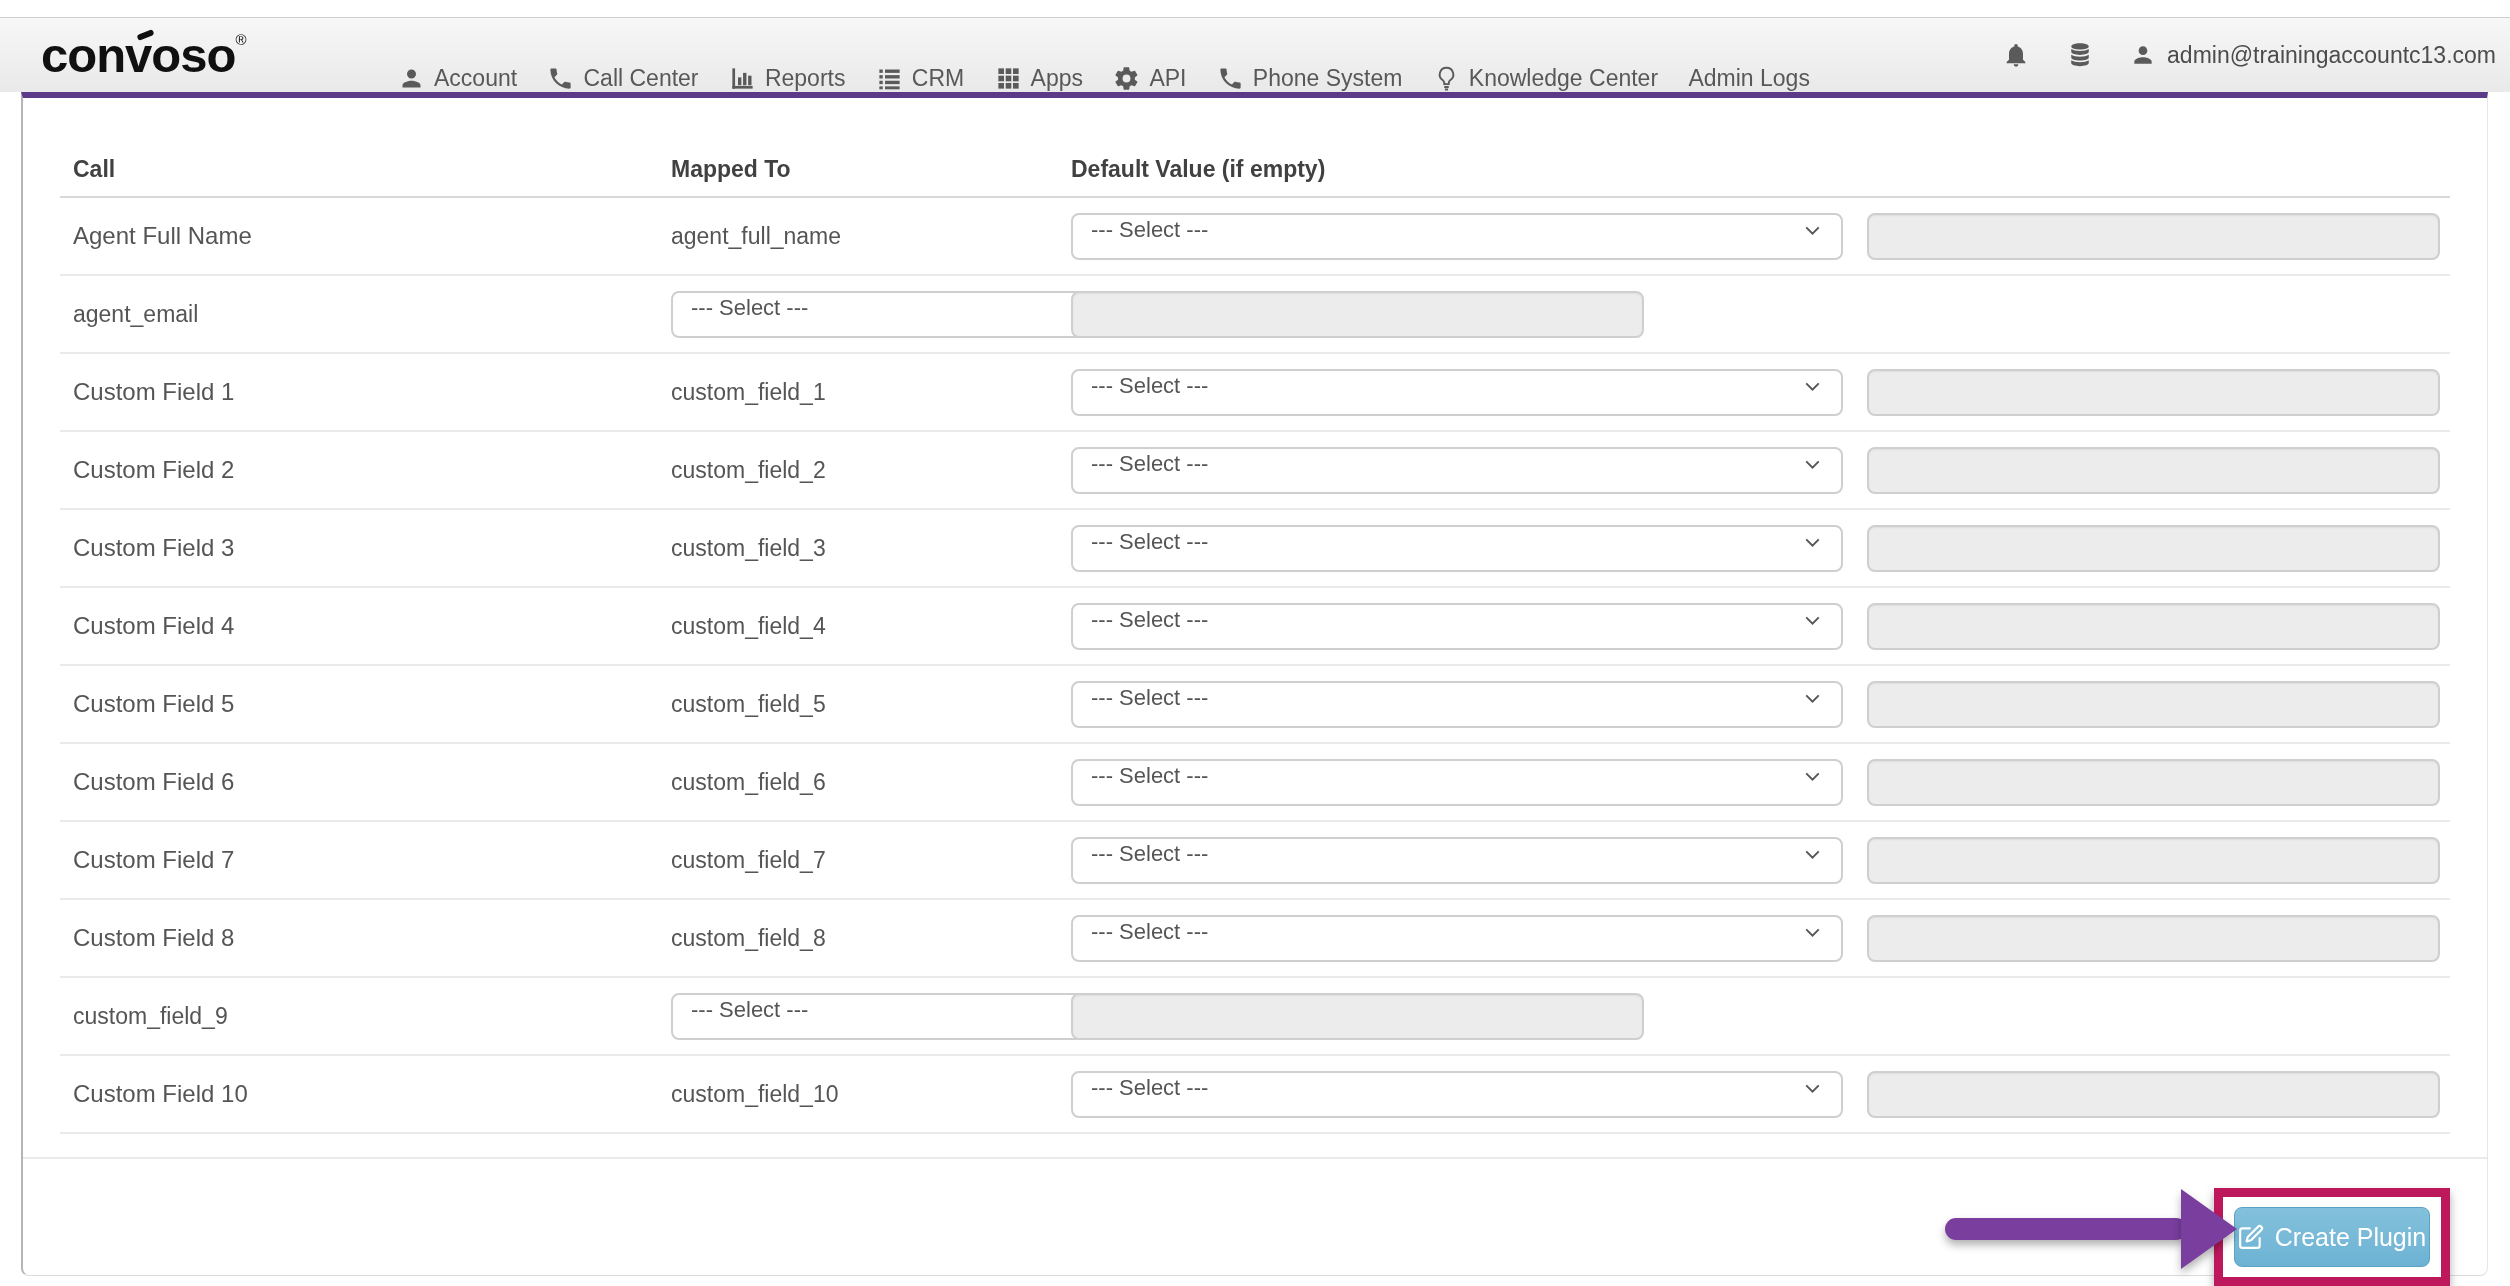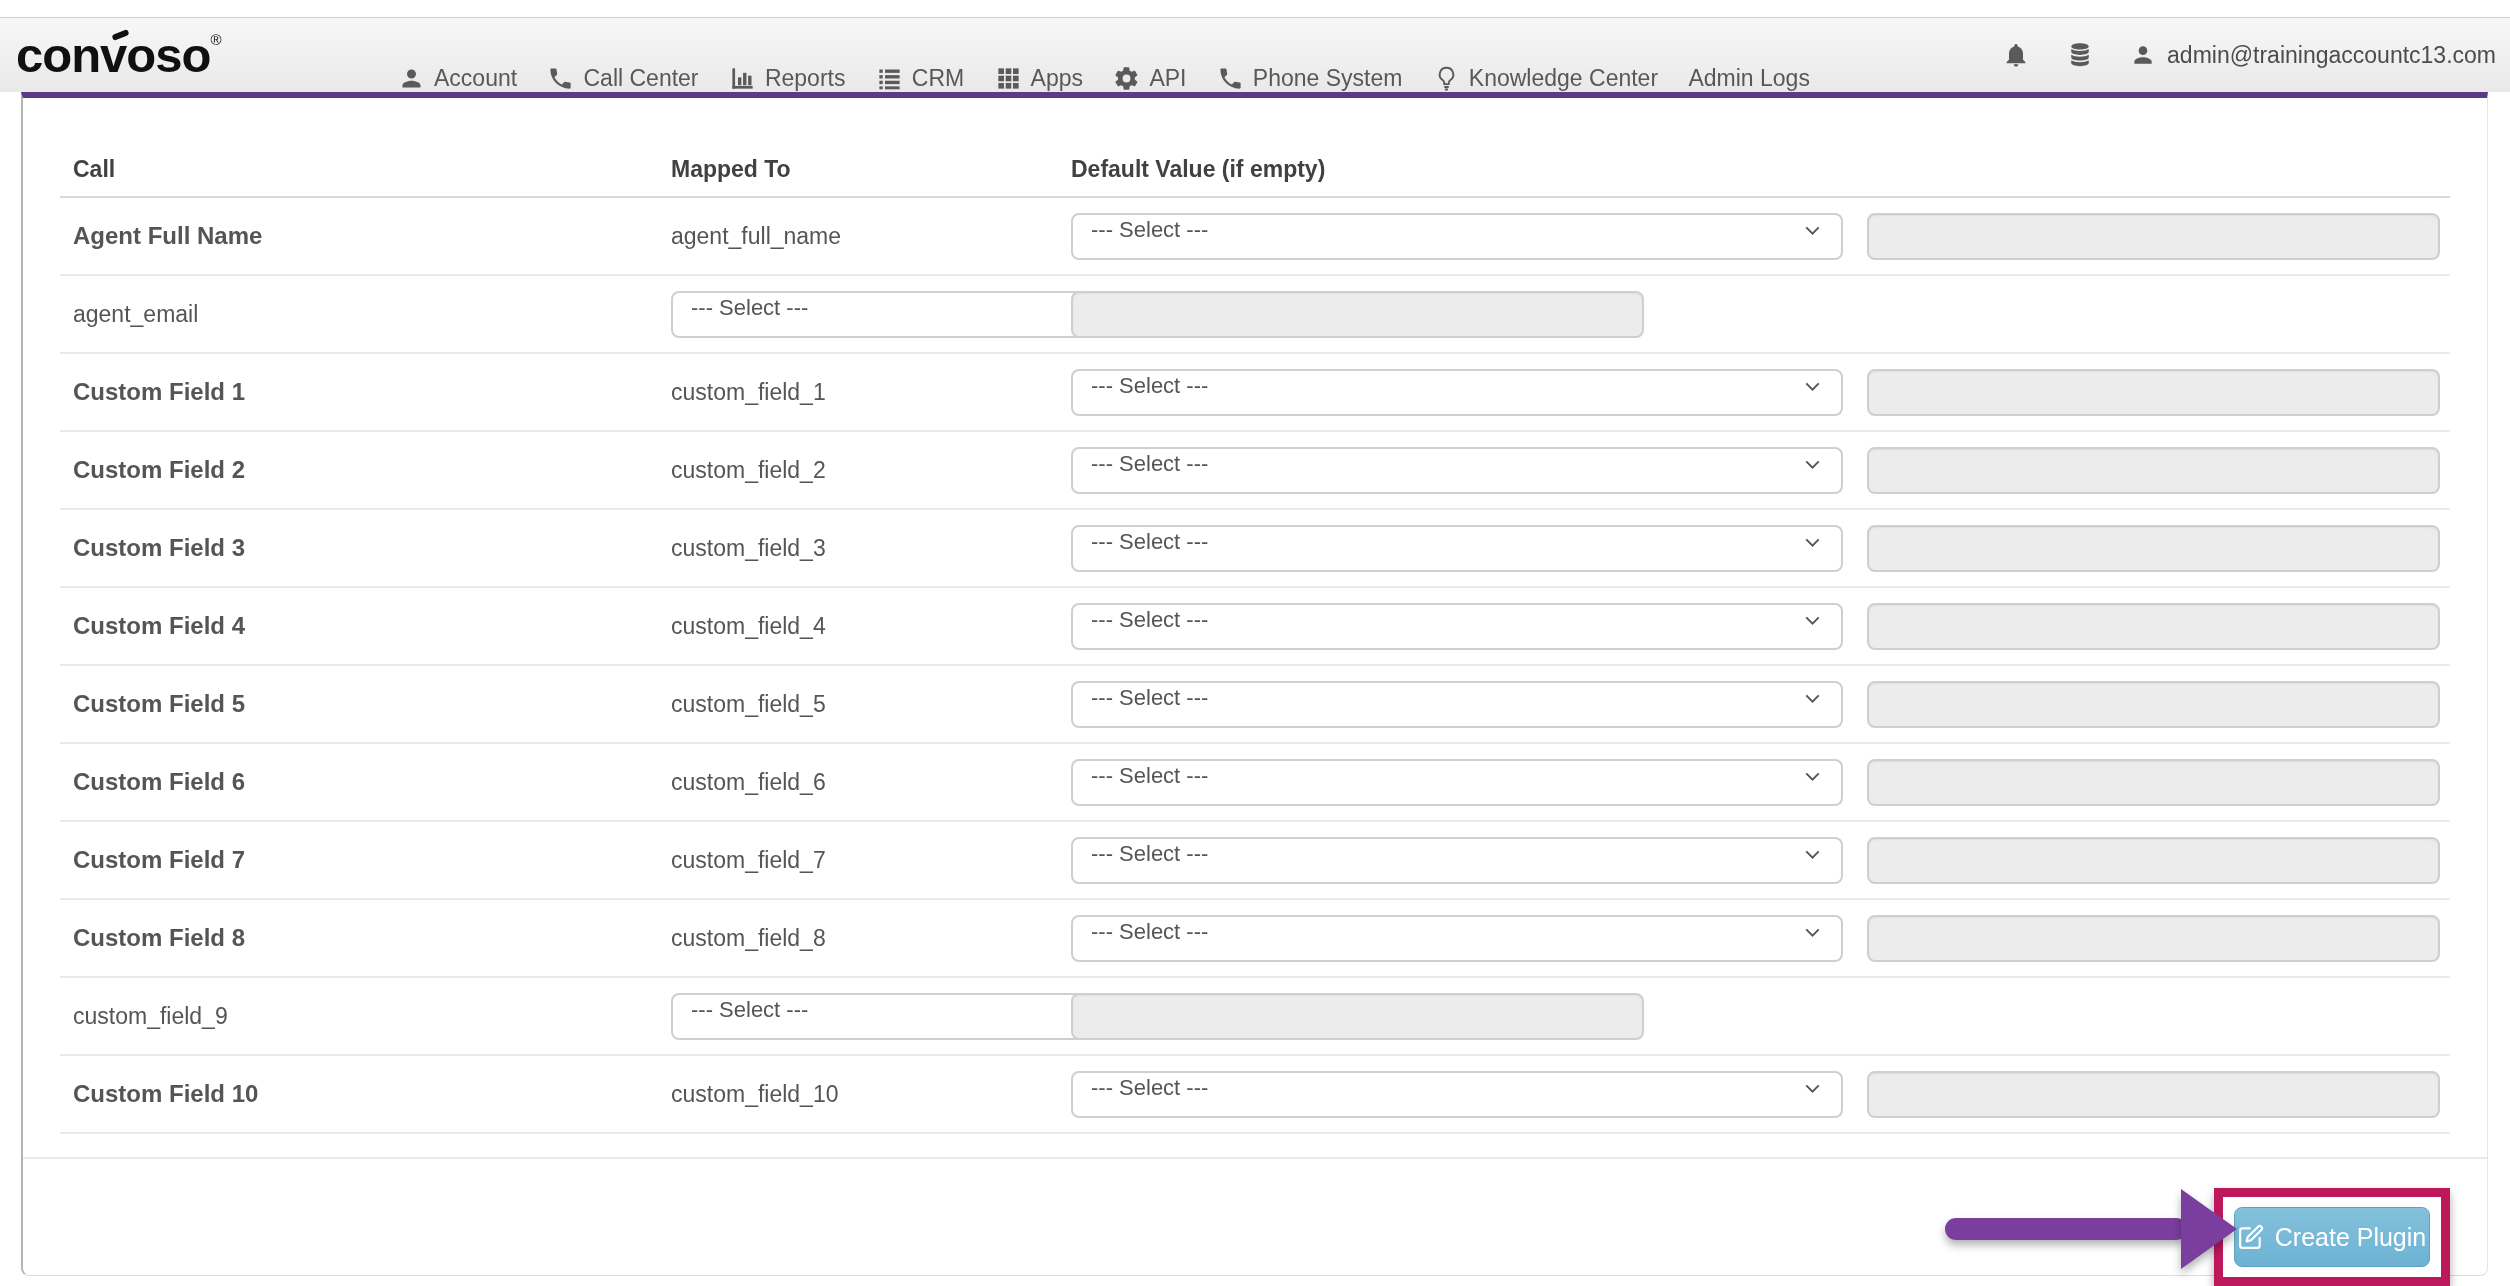--- a/index.html
+++ b/index.html
@@ -3,21 +3,21 @@
 <meta charset="utf-8">
 <style>
   * { margin:0; padding:0; box-sizing:border-box; }
   html,body { width:2510px; height:1286px; background:#fff;
     font-family:"Liberation Sans","DejaVu Sans",sans-serif; }
   .page { position:relative; width:2510px; height:1286px; overflow:hidden; background:#fff; }
 
   
   .top-strip { height:17px; background:#fff; }
   .navbar { position:relative; height:75px; border-top:1px solid #cfcfcf;
-    background:linear-gradient(#f7f7f7,#e9e9e9); display:flex; align-items:center; padding-left:16px; }
+    background:linear-gradient(#f7f7f7,#e9e9e9); display:flex; align-items:center; padding-left:41px; }
   .logo { position:relative; display:flex; align-items:flex-start; cursor:pointer; }
   .logo-text { font-size:49px; font-weight:800; color:#101010; letter-spacing:-1px; line-height:56px; }
   .logo-accent { position:absolute; left:96px; top:5px; width:17px; height:6px; background:#101010;
     border-radius:3px; transform:rotate(-22deg); }
   .logo-reg { font-size:15px; color:#101010; margin-top:4px; }
 
   .nav { position:absolute; left:398px; right:700px; top:0; bottom:0;
     display:flex; justify-content:space-between; align-items:flex-end; }
   .nav-item { display:flex; align-items:center; gap:9px; color:#585858; font-size:23px;
     text-decoration:none; cursor:pointer; white-space:nowrap; }
@@ -35,21 +35,21 @@
     border-top:6px solid #5b3a89; border-left:2px solid #b5b5b5;
     border-right:1px solid #e6e6e6; border-bottom:1px solid #dcdcdc;
     border-radius:0 0 8px 8px; padding:0 37px; }
 
   .grid { display:grid; grid-template-columns:598px 400px 796px 1fr; align-items:center; }
   .cell { padding-left:13px; }
   .thead { margin-top:44px; height:56px; border-bottom:2px solid #d9d9d9;
     font-weight:bold; font-size:23px; color:#414141; }
   .trow { height:78px; border-bottom:2px solid #eaeaea; }
   .trow:last-of-type { border-bottom:none; }
-  .lbl { font-size:24px; color:#555;font-weight:bold; }
+  .lbl { font-size:24px; color:#555; }
   .fld { font-size:23px; color:#555; }
 
   .sel { width:772px; height:47px; background:#fff; border:2px solid #cfcfcf; border-radius:8px;
     display:flex; align-items:center; justify-content:space-between; padding:0 16px 12px 18px;
     color:#555; font-size:22px; cursor:pointer; }
   .sel svg { width:25px; height:25px; stroke:#555; fill:none; stroke-width:1.8; flex:none; }
   .inp { width:573px; height:47px; background:#ececec; border:2px solid #cfcfcf; border-radius:8px;
     box-shadow:inset 0 1px 2px rgba(0,0,0,.06); font-size:22px; color:#555; padding:0 14px;
     font-family:inherit; }
 

